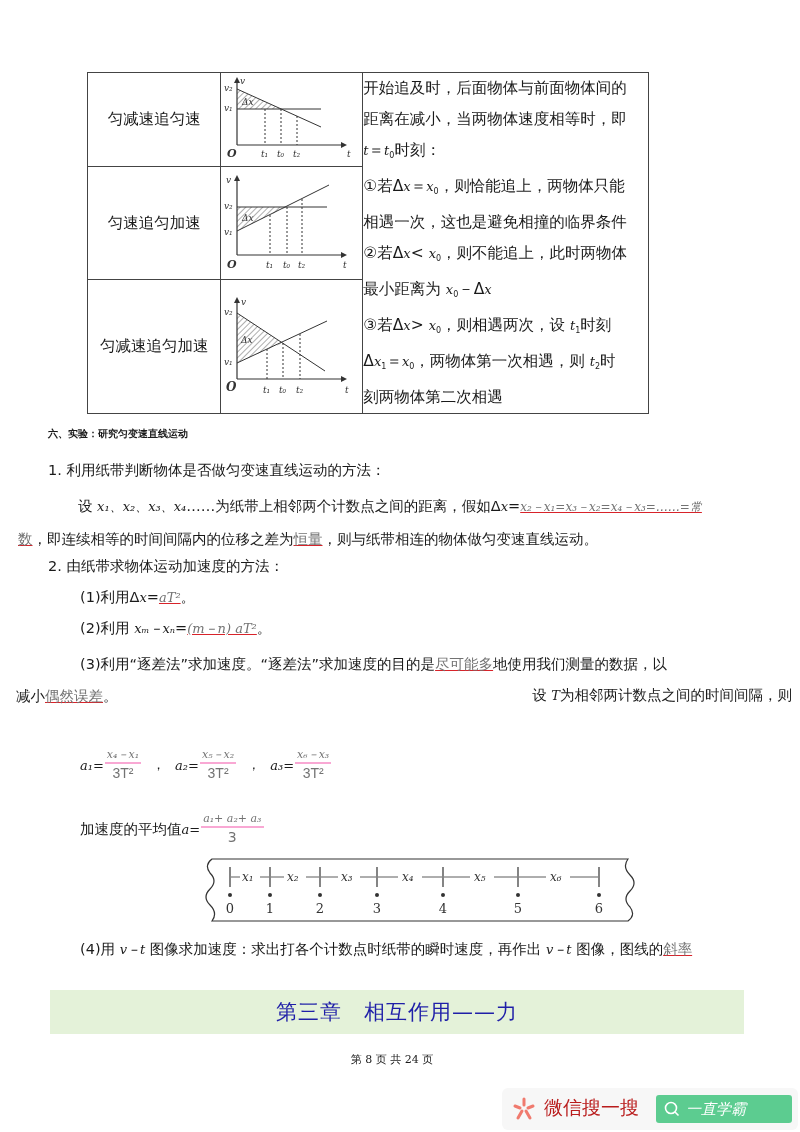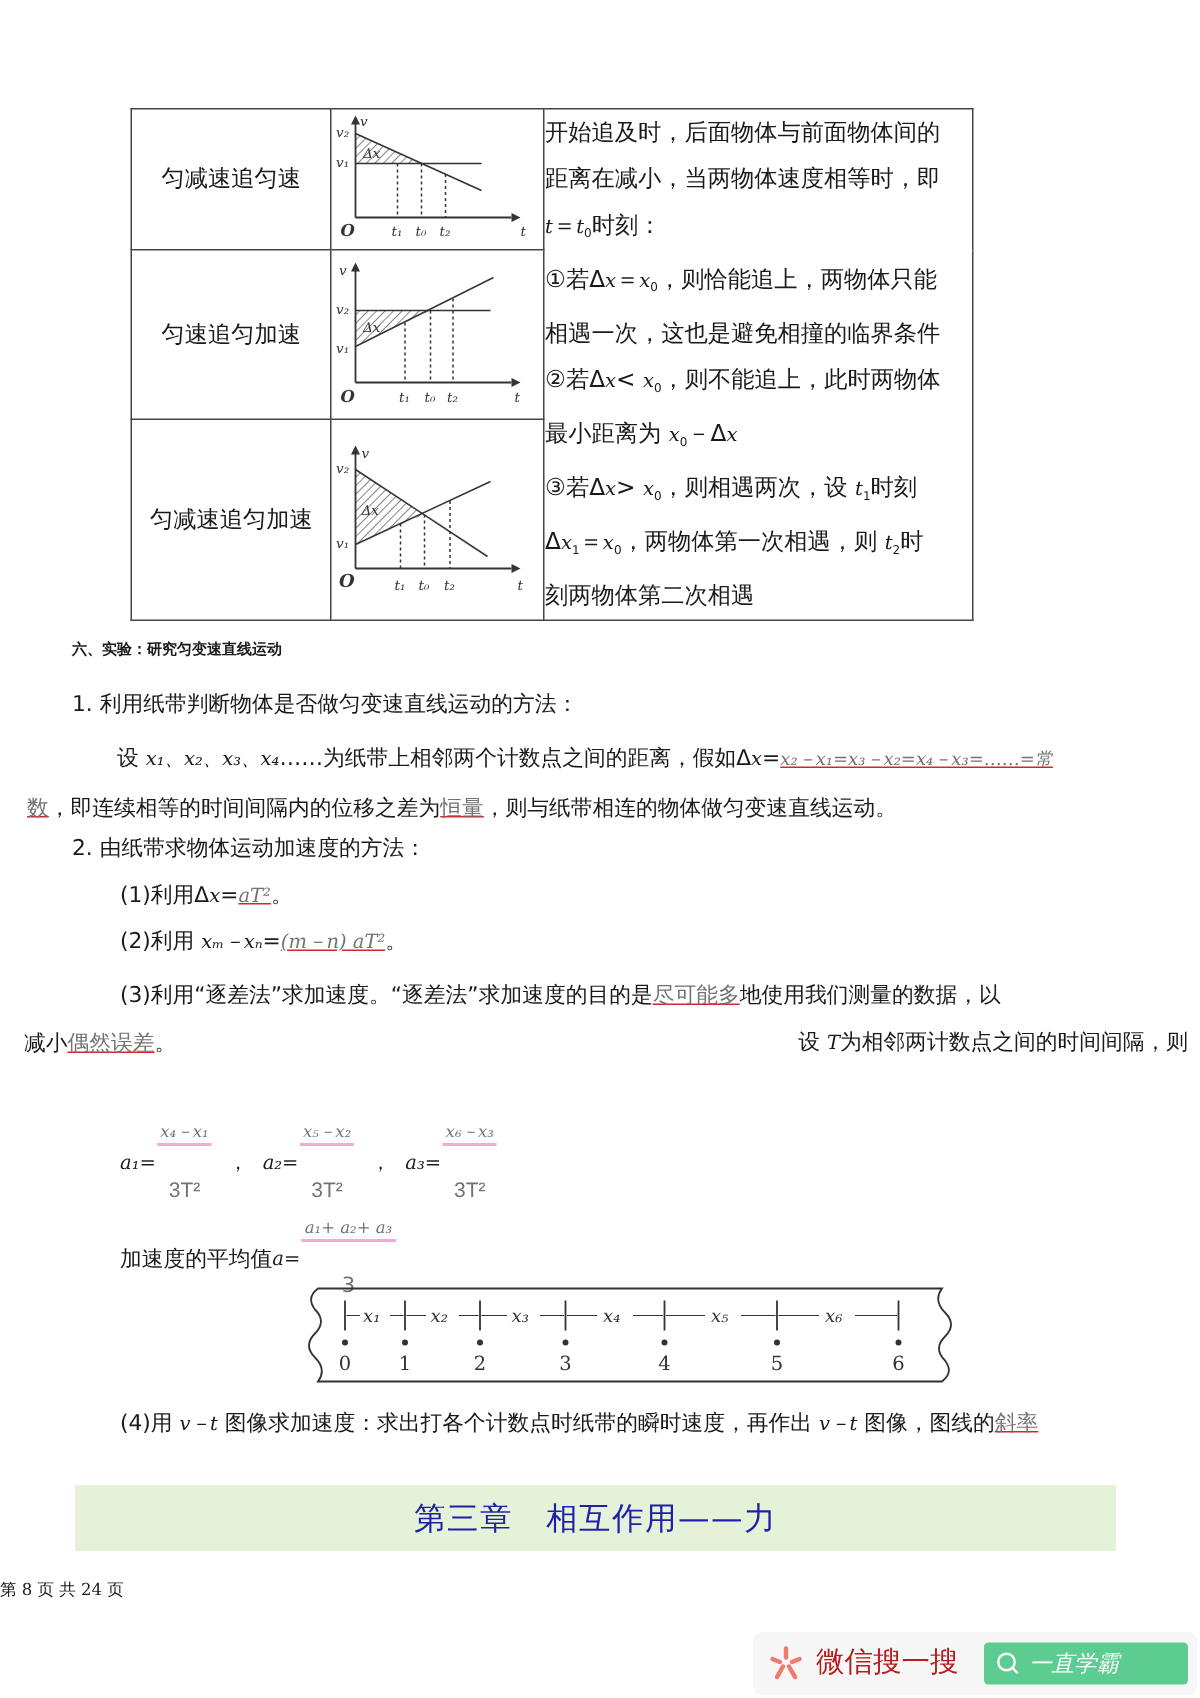--- a/index.html
+++ b/index.html
@@ -16,25 +16,25 @@
   td.graph.g3 { height:124px; }
   td.expl { width:286px; font-size:15.5px; line-height:31px; padding:2px 0 2px 6px; vertical-align:top; }
   .it { font-family:"DejaVu Serif", "Liberation Serif", serif; font-style:italic; font-size:13px; }
   .sub { font-size:8px; vertical-align:-3px; }
   .red { color:#737373; }
   .ul { text-decoration:underline; text-decoration-color:#d8232a; }
   .para { position:absolute; left:48px; width:712px; font-size:14.5px; line-height:22px; }
   .h6 { font-weight:bold; font-size:10px; }
   .frac { display:inline-flex; flex-direction:column; align-items:center; vertical-align:middle; margin:0 1px; }
   .frac .num { border-bottom:2px solid #f9a8d4; padding:0 2px; font-size:11px; line-height:14px; }
-  .frac .den { font-size:14px; line-height:18px;margin-top:20px; }
+  .frac .den { font-size:14px; line-height:18px; }
   .formula { font-family:"Liberation Sans", sans-serif; }
   .banner { position:absolute; left:50px; top:990px; width:694px; height:44px; background:#e4f2d9; text-align:center; }
   .banner span { color:#1f1fa8; font-size:21px; line-height:44px; letter-spacing:1px; }
-  .footer { position:absolute; left:0; width:784px; top:1052px; text-align:left; font-size:11px; font-family:"DejaVu Serif", serif; }
+  .footer { position:absolute; left:0; width:784px; top:1052px; text-align:center; font-size:11px; font-family:"DejaVu Serif", serif; }
   .wx { position:absolute; left:502px; top:1088px; width:296px; height:42px; background:#f7f7f7; border-radius:6px; }
   .wx .lbl { position:absolute; left:42px; top:7px; font-size:19px; color:#b91c1c; }
   .wx .search { position:absolute; left:154px; top:7px; width:136px; height:28px; background:#5ccc90; border-radius:3px; color:#fff; font-size:15px; line-height:28px;font-style:italic; }
 </style>
 </head>
 <body>
 
 <table class="cmp">
   <tbody>
       <tr>

